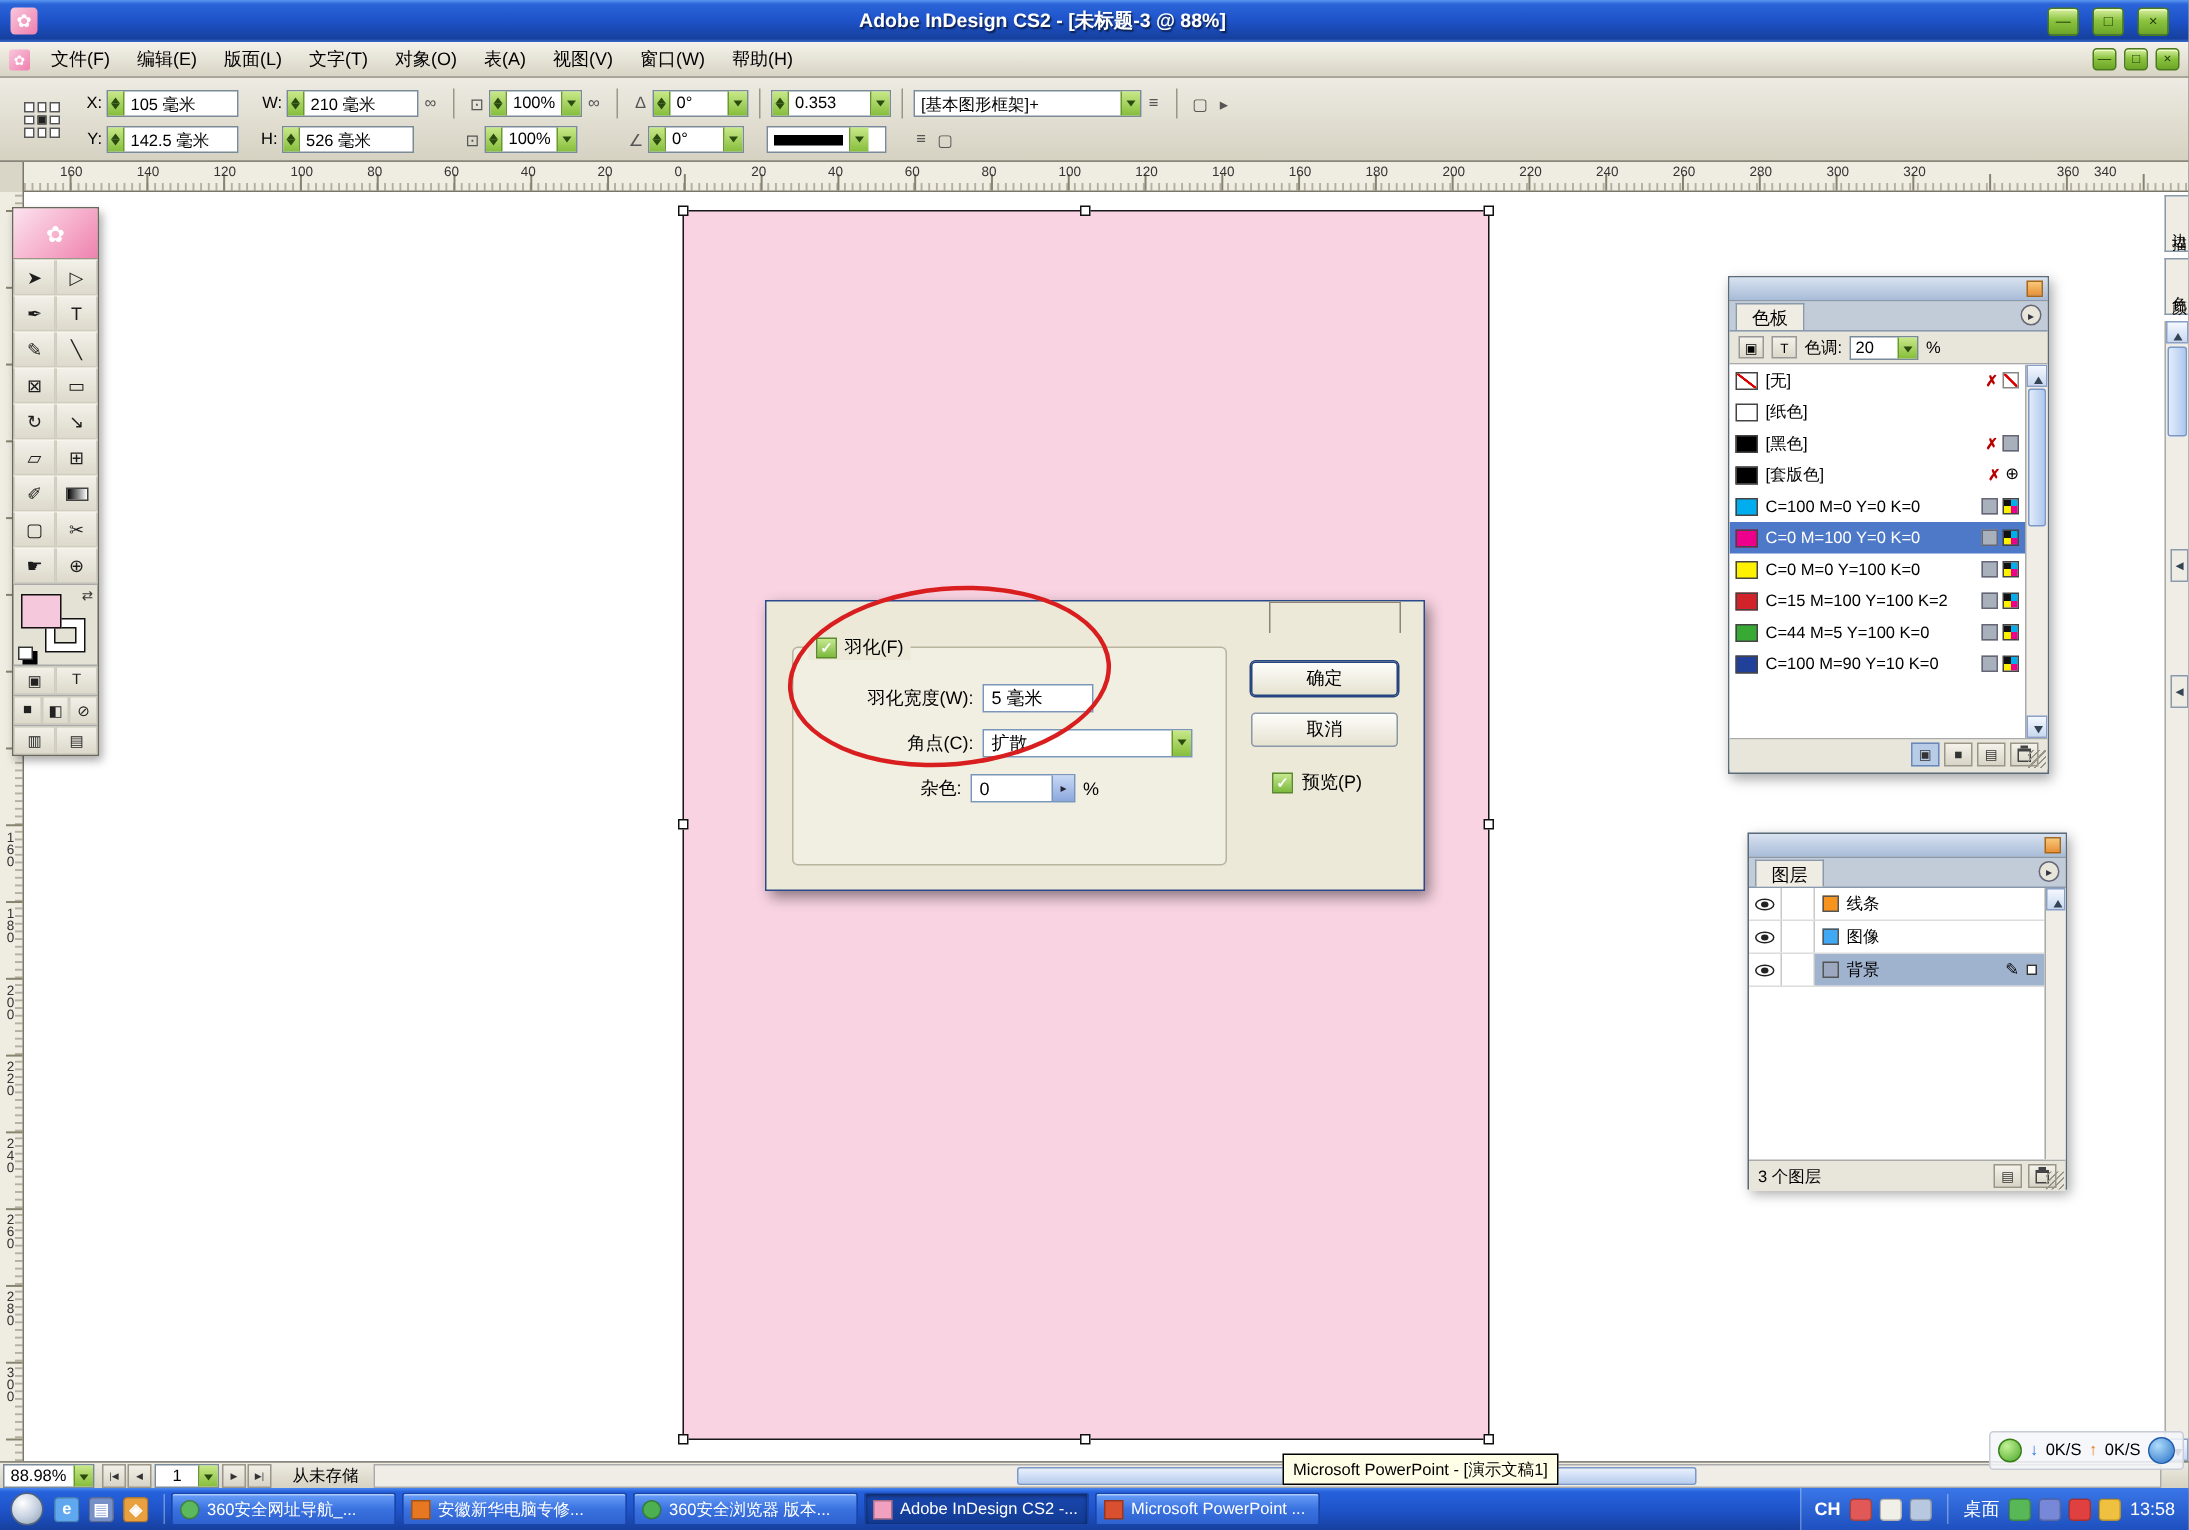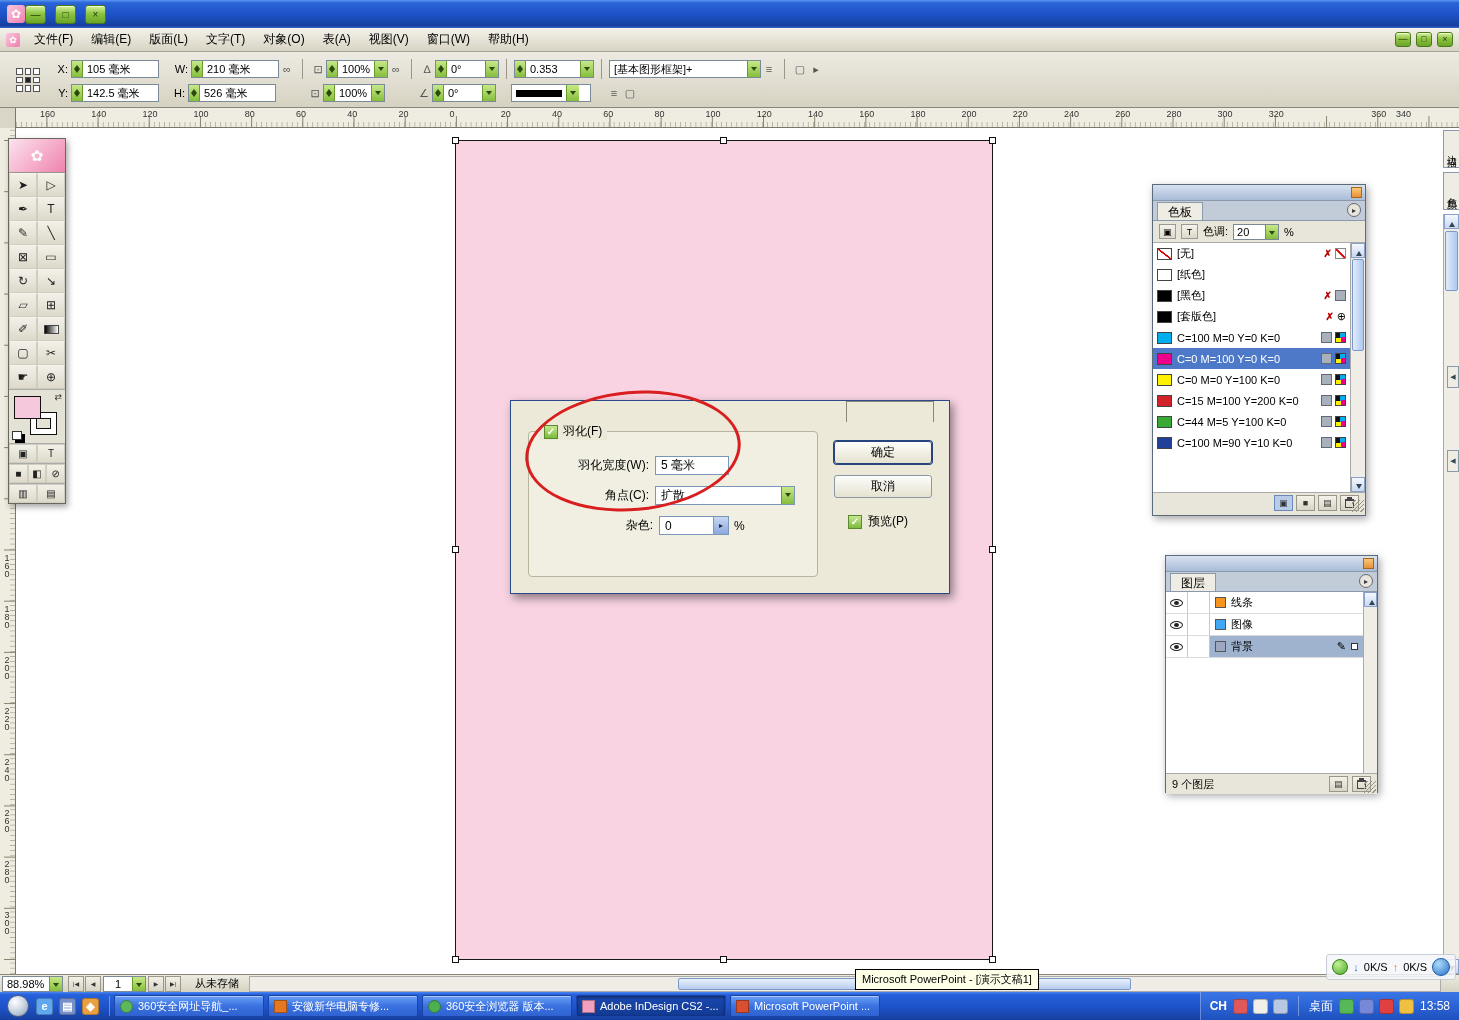--- a/index.html
+++ b/index.html
@@ -214,20 +214,21 @@
   .tray-icon{width:15px;height:15px;border-radius:3px;border:1px solid rgba(0,0,0,.25)}
   .desktop-label,.clock{font-size:12px;white-space:nowrap}
 </style>
 </head>
 <body>
 
 <div id="app">
 
   <div class="titlebar">
     <div class="app-icon">✿</div>
+    <div class="title-text">Adobe InDesign CS2 - [未标题-3 @ 88%]</div>
     <div class="winbtns">
       <div class="wbtn">—</div>
       <div class="wbtn">□</div>
       <div class="wbtn">×</div>
     </div>
   </div>
 
   <div class="menubar">
     <div class="doc-icon">✿</div>
     <div style="display:flex">
@@ -457,21 +458,21 @@
               <div class="val">5 毫米</div>
             </div>
         </div>
         <div class="gr" style="left:8px;top:54px">
           <div class="glabel">角点(C):</div>
           <div class="txtfield" style="width:140px">
               <div class="val">扩散</div>
               <div class="drop" style="height:17px"></div>
             </div>
         </div>
-        <div class="gr" style="left:12px;top:84px">
+        <div class="gr" style="left:0;top:84px">
           <div class="glabel">杂色:</div>
           <div class="txtfield" style="width:70px">
               <div class="val">0</div>
               <div class="slider-btn">▸</div>
             </div>
           <div class="unit">%</div>
         </div>
       </div>
       <div class="dlg-btn default" style="top:40px">确定</div>
       <div class="dlg-btn" style="top:74px">取消</div>
@@ -551,21 +552,21 @@
             <div class="sw-row">
               <div class="sw-chip" style="background: rgb(255, 242, 0);"></div>
               <div class="sw-name">C=0 M=0 Y=100 K=0</div>
               <div class="sw-icons">
                 <div class="ic-gray"></div>
                 <div class="ic-cmyk"></div>
               </div>
             </div>
             <div class="sw-row">
               <div class="sw-chip" style="background: rgb(210, 35, 42);"></div>
-              <div class="sw-name">C=15 M=100 Y=200 K=0</div>
+              <div class="sw-name">C=15 M=100 Y=100 K=2</div>
               <div class="sw-icons">
                 <div class="ic-gray"></div>
                 <div class="ic-cmyk"></div>
               </div>
             </div>
             <div class="sw-row">
               <div class="sw-chip" style="background: rgb(57, 169, 53);"></div>
               <div class="sw-name">C=44 M=5 Y=100 K=0</div>
               <div class="sw-icons">
                 <div class="ic-gray"></div>
@@ -639,21 +640,21 @@
                 <div class="pen-ic">✎</div>
                 <div class="dot-ic"></div>
               </div>
             </div>
           </div>
         <div class="vsb ly-vsb">
           <div class="arr up"></div>
         </div>
       </div>
       <div class="ly-bottom">
-        <div class="ftext">9 个图层</div>
+        <div class="ftext">3 个图层</div>
         <div class="pbtn">▤</div>
         <div class="pbtn">
             <span class="trash-icon"></span>
           </div>
         <div class="grip"></div>
       </div>
     </div>
 
     <div class="dock-tabs">
         <div class="dock-tab" style="top: 2px;">描边</div>

